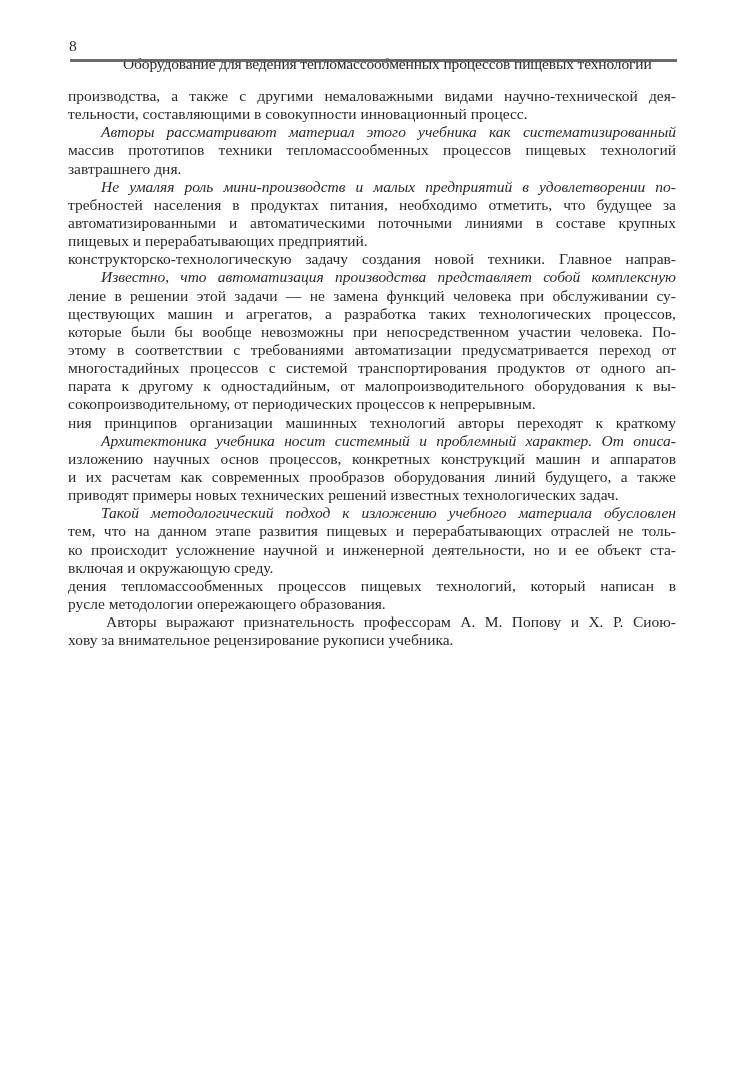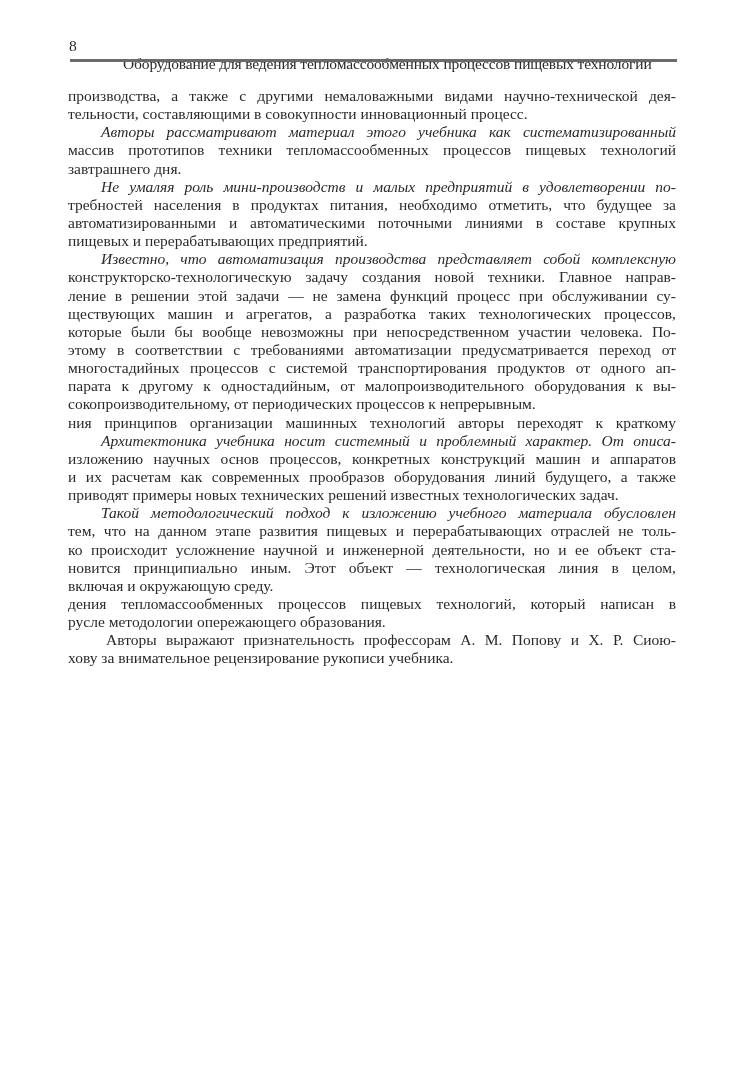--- a/index.html
+++ b/index.html
@@ -59,44 +59,43 @@
     </div>
 
     <div>
       <span class="line indent">Не умаляя роль мини-производств и малых предприятий в удовлетворении по-</span>
       <span class="line">требностей населения в продуктах питания, необходимо отметить, что будущее за</span>
       <span class="line">автоматизированными и автоматическими поточными линиями в составе крупных</span>
       <span class="line last">пищевых и перерабатывающих предприятий.</span>
     </div>
 
     <div>
+      <span class="line">конструкторско-технологическую задачу создания новой техники. Главное направ-</span>
       <span class="line indent">Известно, что автоматизация производства представляет собой комплексную</span>
-      <span class="line">конструкторско-технологическую задачу создания новой техники. Главное направ-</span>
-      <span class="line">ление в решении этой задачи — не замена функций процесс при обслуживании су-</span>
+      <span class="line">ление в решении этой задачи — не замена функций человека при обслуживании су-</span>
       <span class="line">ществующих машин и агрегатов, а разработка таких технологических процессов,</span>
       <span class="line">которые были бы вообще невозможны при непосредственном участии человека. По-</span>
       <span class="line">этому в соответствии с требованиями автоматизации предусматривается переход от</span>
       <span class="line">многостадийных процессов с системой транспортирования продуктов от одного ап-</span>
       <span class="line">парата к другому к одностадийным, от малопроизводительного оборудования к вы-</span>
       <span class="line last">сокопроизводительному, от периодических процессов к непрерывным.</span>
     </div>
 
     <div>
       <span class="line">ния принципов организации машинных технологий авторы переходят к краткому</span>
       <span class="line indent">Архитектоника учебника носит системный и проблемный характер. От описа-</span>
       <span class="line">изложению научных основ процессов, конкретных конструкций машин и аппаратов</span>
       <span class="line">и их расчетам как современных прообразов оборудования линий будущего, а также</span>
       <span class="line last">приводят примеры новых технических решений известных технологических задач.</span>
     </div>
 
     <div>
       <span class="line indent">Такой методологический подход к изложению учебного материала обусловлен</span>
       <span class="line">тем, что на данном этапе развития пищевых и перерабатывающих отраслей не толь-</span>
       <span class="line">ко происходит усложнение научной и инженерной деятельности, но и ее объект ста-</span>
-      <span class="line">новится принципиально иным. Этот объект — технологическая линия в целом,</span>
       <span class="line last">включая и окружающую среду.</span>
     </div>
 
     <div>
       <span class="line">дения тепломассообменных процессов пищевых технологий, который написан в</span>
       <span class="line last">русле методологии опережающего образования.</span>
     </div>
 
     <div>
       <span class="line indent2">Авторы выражают признательность профессорам А. М. Попову и Х. Р. Сиою-</span>

